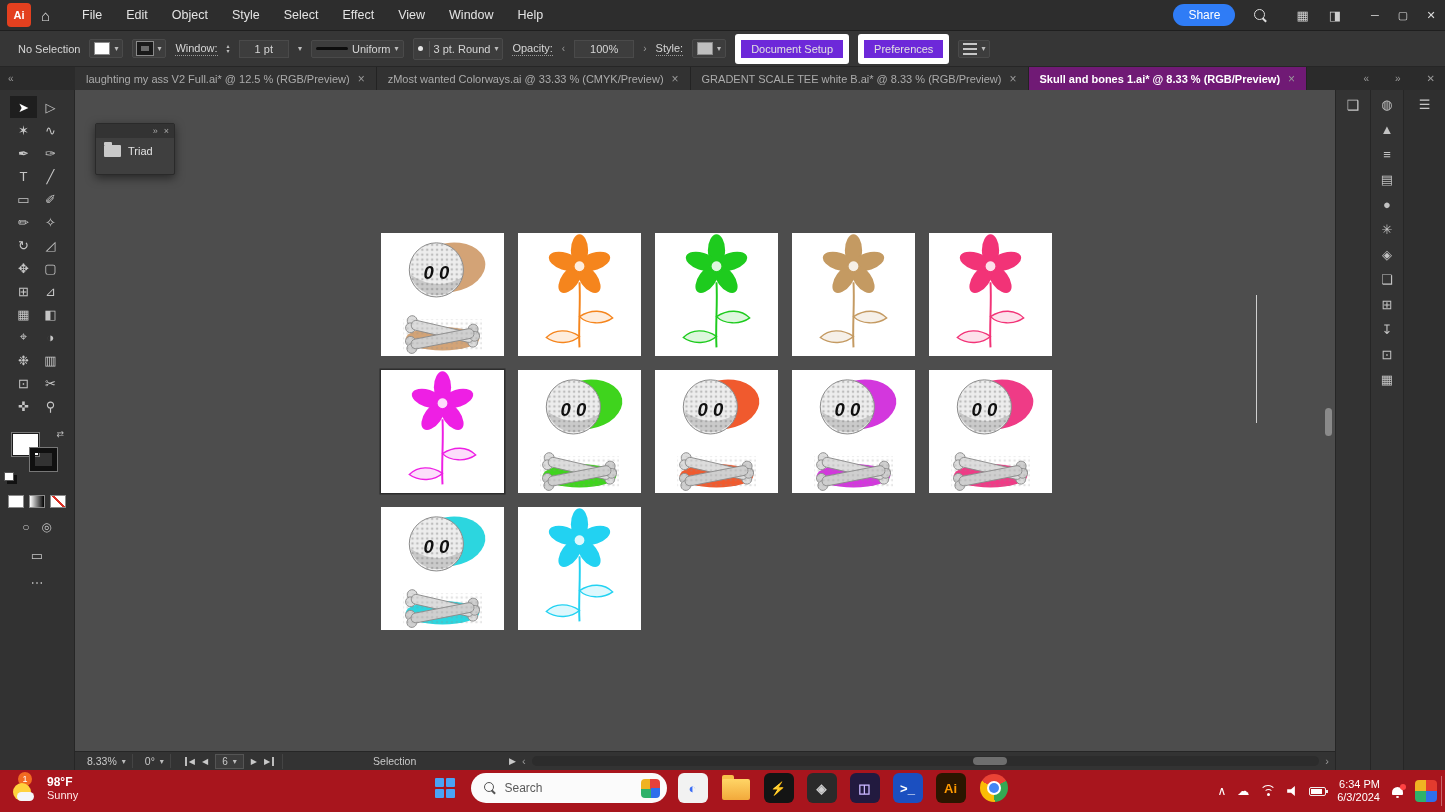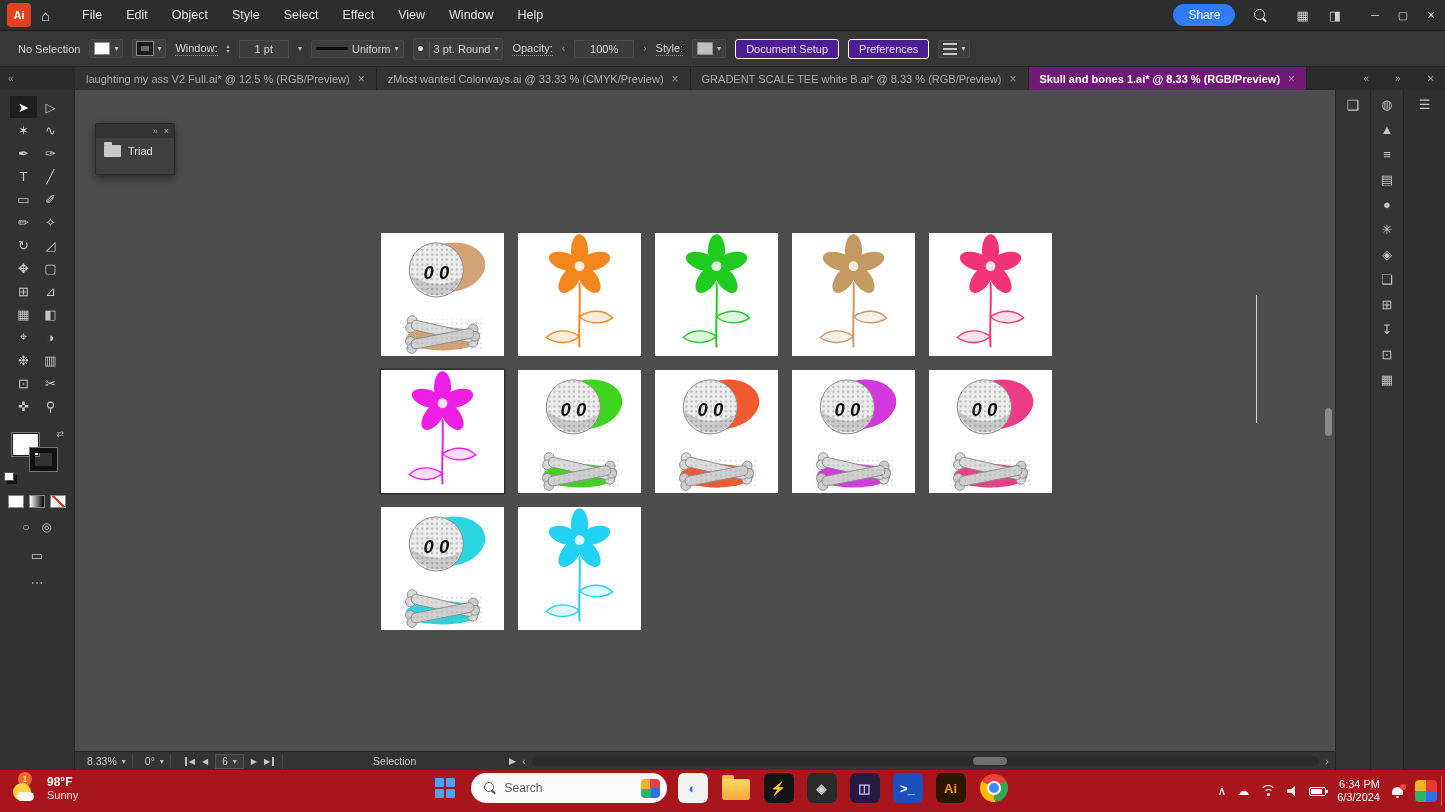--- a/index.html
+++ b/index.html
@@ -26,21 +26,21 @@
 .swatch-fill{width:16px;height:13px;background:#fff;border:1px solid #8a8a8a}
 .swatch-stroke{width:16px;height:13px;border:4px solid #1a1a1a;background:#6a6a6a;outline:1px solid #8a8a8a}
 .swatch-style{width:16px;height:13px;background:#bfbfbf;border:1px solid #8a8a8a}
 .u-dotted{border-bottom:1px dotted #9a9a9a;padding-bottom:1px}
 .chev{font-size:8px;color:#bdbdbd}
 .stepper{display:flex;flex-direction:column;font-size:6px;line-height:5px;color:#bdbdbd}
 .cb-input{border:1px solid #4a4a4a;background:#3d3d3d;padding:2px 15px;border-radius:0;min-width:40px;text-align:left}
 .profile-line{width:32px;height:3px;background:#0d0d0d;border-radius:2px}
 .brush-dot{width:5px;height:5px;border-radius:50%;background:#e6e6e6;margin-right:2px}
 .vdiv{width:1px;height:16px;background:#555}
-.cb-btn{border:1px solid #ffffff;border-radius:3px;padding:3px 10px;background:#4c1d95;color:#e0e0e0}
+.cb-btn{border:6px solid #ffffff;border-radius:3px;padding:3px 10px;background:#6d28d9;color:#e0e0e0}
 .bars-ic{width:14px;height:12px;background:repeating-linear-gradient(#c6c6c6 0 2px,transparent 2px 5px)}
 .tiny-arrow{color:#9a9a9a;font-size:10px}
 
 
 .tabbar{position:absolute;top:67px;left:0;right:0;height:23px;background:#2b2b2b;display:flex;align-items:stretch;z-index:28}
 .tab-left-zone{width:75px;display:flex;align-items:center;padding-left:8px;color:#9a9a9a;font-size:10px}
 #tabs{display:flex}
 .tab{display:flex;align-items:center;gap:8px;padding:0 11px;background:#323232;border-right:1px solid #232323;color:#ababab;font-size:11px;white-space:nowrap}
 .tab.active{background:#701a75;color:#fff;font-weight:bold}
 .tab-close{color:#9a9a9a;font-size:12px;font-weight:normal}

